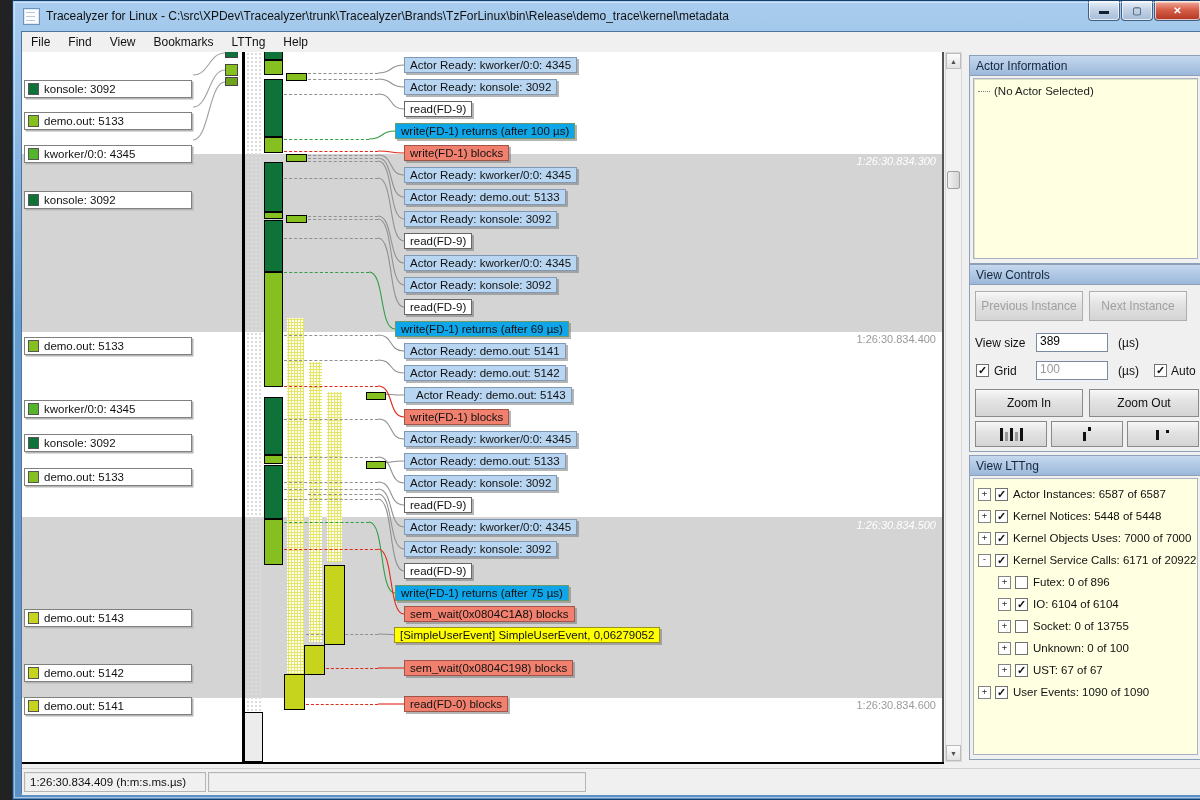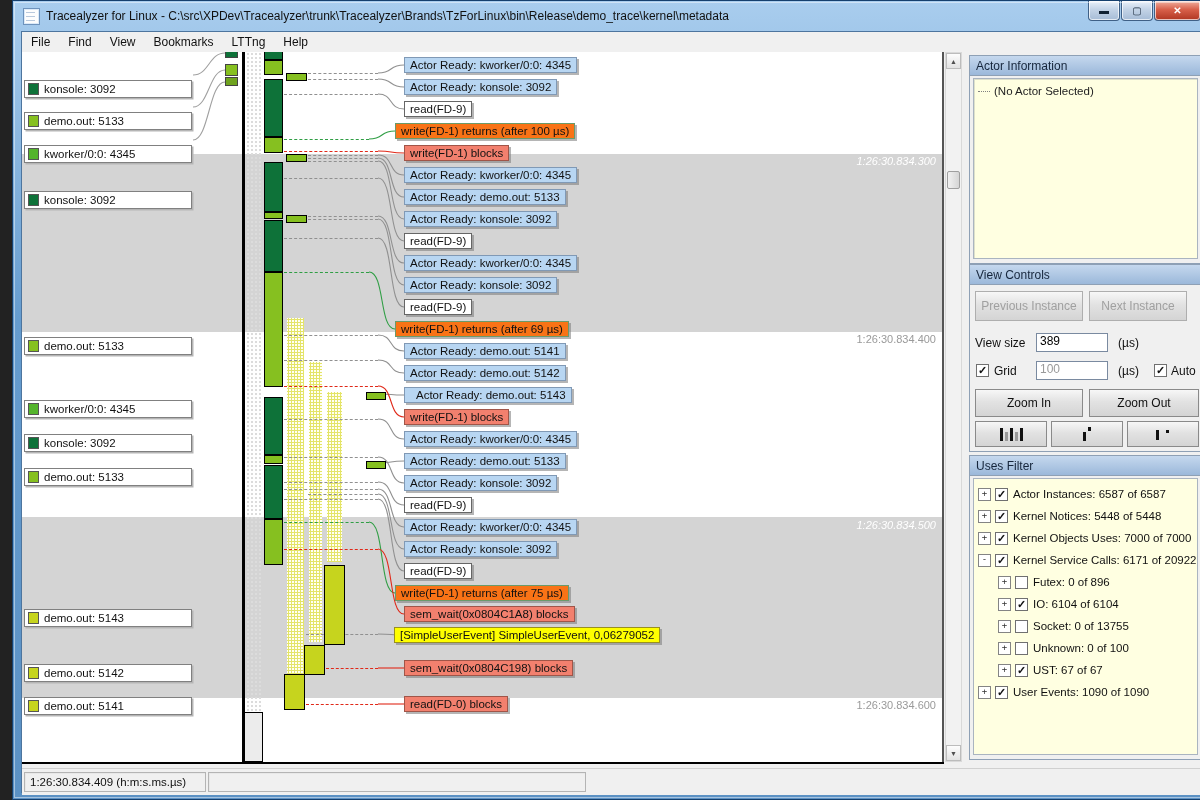--- a/index.html
+++ b/index.html
@@ -27,21 +27,21 @@
   .gridlabel{position:absolute;right:6px;font-size:11px;white-space:nowrap;}
   .gridlabel.inband{color:#fff;font-style:italic;}
   .gridlabel.onwhite{color:#9a9a9a;}
   .idlecol{position:absolute;background-image:radial-gradient(#dcdcdc 1px,transparent 1px);background-size:4px 4px;}
   .hatch{position:absolute;background:#fffff2;background-image:radial-gradient(#e4e468 1.2px,transparent 1.2px);background-size:3px 3px;}
   .bar{position:absolute;border:1px solid #000;box-sizing:border-box;}
   .dashline{position:absolute;height:0;border-top:1px dashed #909090;}
   .evt{position:absolute;height:16px;line-height:15px;font-size:11.5px;color:#111;padding:0 5px;border:1px solid #777;background:#fff;white-space:nowrap;box-shadow:2px 2px 0 rgba(120,120,120,.55);box-sizing:border-box;}
   .evt.ready{background:#b8d6f2;border-color:#8099b5;}
   .evt.call{background:#fff;border-color:#666;}
-  .evt.ret{background:#f97316;border-color:#6a9a6a;}
+  .evt.ret{background:#0ea5e9;border-color:#6a9a6a;}
   .evt.block{background:#f2806e;border-color:#a05548;}
   .evt.user{background:#ffff00;border-color:#999020;}
   svg.layer{position:absolute;left:0;top:0;pointer-events:none;}
   
   .actor-label{position:absolute;left:2px;width:168px;height:18px;background:#fff;border:1px solid #808080;box-shadow:1.5px 1.5px 0 #b5b5b5;display:flex;align-items:center;font-size:11.5px;color:#111;box-sizing:border-box;}
   .actor-square{width:11px;height:12px;margin:0 5px 0 3px;border:1px solid #555;box-sizing:border-box;}
   .lsq{position:absolute;border:1px solid #444;box-sizing:border-box;}
   
   #vscroll{position:absolute;left:923px;top:0;width:17px;height:710px;background:#f2f2f2;border:1px solid #d9d9d9;box-sizing:border-box;}
   .sbtn{position:absolute;left:0;width:15px;height:16px;background:linear-gradient(#fdfdfd,#e3e3e3);border:1px solid #bcbcbc;box-sizing:border-box;display:flex;align-items:center;justify-content:center;font-size:7px;color:#505050;}
@@ -329,21 +329,21 @@
           </div>
           <div class="btn" style="position:absolute;left:157px;top:156px;width:72px;height:26px;">
             <span style="position:relative;width:16px;height:14px;display:block;">
               <i style="position:absolute;left:1px;top:3px;width:3px;height:10px;background:#111;display:block;"></i>
               <i style="position:absolute;left:11px;top:3px;width:3px;height:3px;background:#111;display:block;"></i>
             </span>
           </div>
         </div>
 
         <div class="group" style="top:403px;height:305px;">
-          <div class="ghead">Uses Filter</div>
+          <div class="ghead">View LTTng</div>
           <div class="tree">
               <div class="trow" style="padding-left: 0px;">
                 <div class="expbox">+</div>
                 <div class="tcb">✓</div>
                 <div>Actor Instances: 6587 of 6587</div>
               </div>
               <div class="trow" style="padding-left: 0px;">
                 <div class="expbox">+</div>
                 <div class="tcb">✓</div>
                 <div>Kernel Notices: 5448 of 5448</div>

